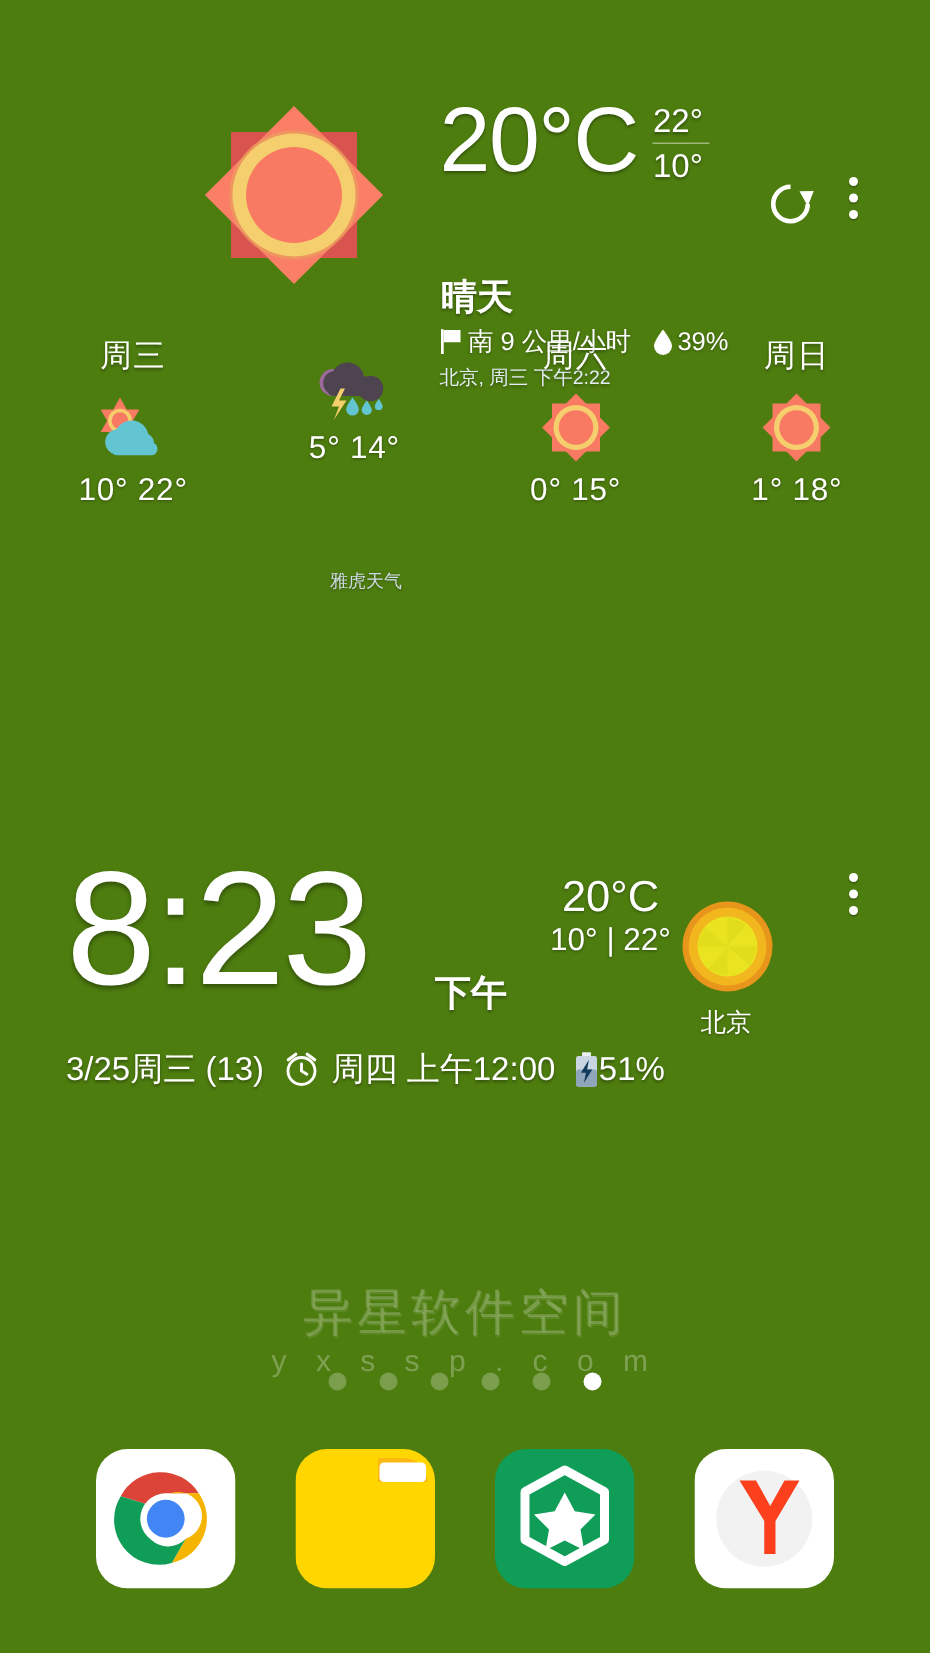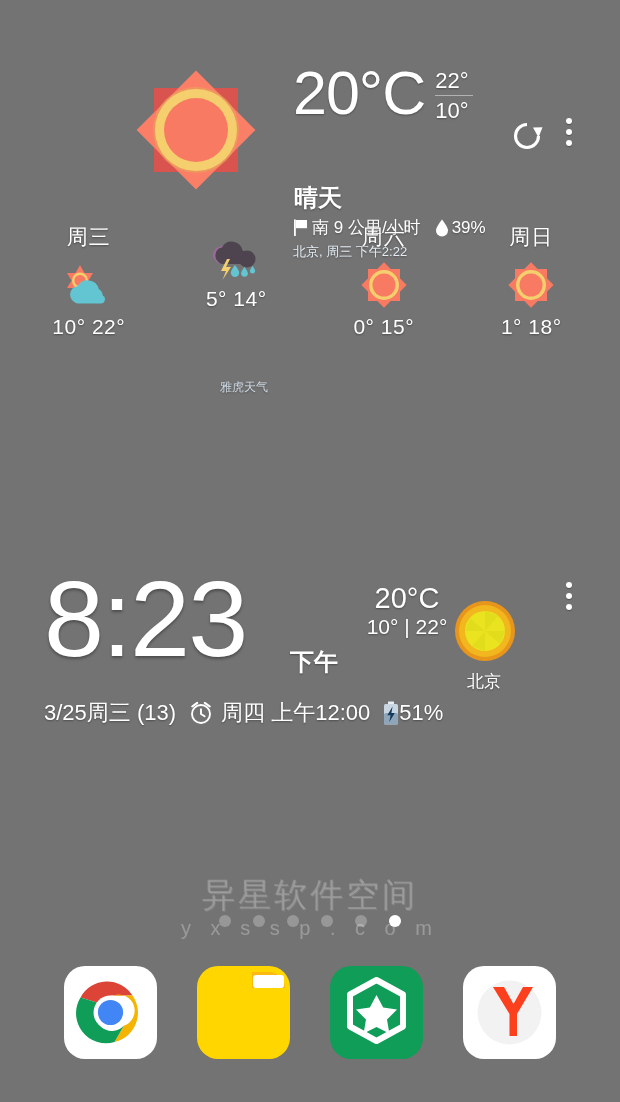--- a/index.html
+++ b/index.html
@@ -12,21 +12,21 @@
     height: 1102px;
     overflow: hidden;
     font-family: "Liberation Sans", "DejaVu Sans", sans-serif;
     position: relative;
     color: #ffffff;
     -webkit-font-smoothing: antialiased;
   }
   #screen {
     position: absolute;
     inset: 0;
-    background: #737373;
+    background: #4d7c0f;
   }
 
   
   #weather-widget {
     position: absolute;
     left: 0;
     top: 46px;
     width: 620px;
     height: 320px;
   }
@@ -272,21 +272,20 @@
     text-align: center;
     pointer-events: none;
   }
   #wm-cn {
     font-size: 33px;
     font-weight: 400;
     letter-spacing: 3px;
     color: rgba(255,255,255,.22);
     text-shadow: 1px 1px 0 rgba(255,255,255,.10);
     line-height: 38px;
-    margin-top: 20px;
   }
   #wm-en {
     font-size: 20px;
     letter-spacing: 7px;
     color: rgba(255,255,255,.28);
     line-height: 24px;
     margin-top: 2px;
   }
 
   

